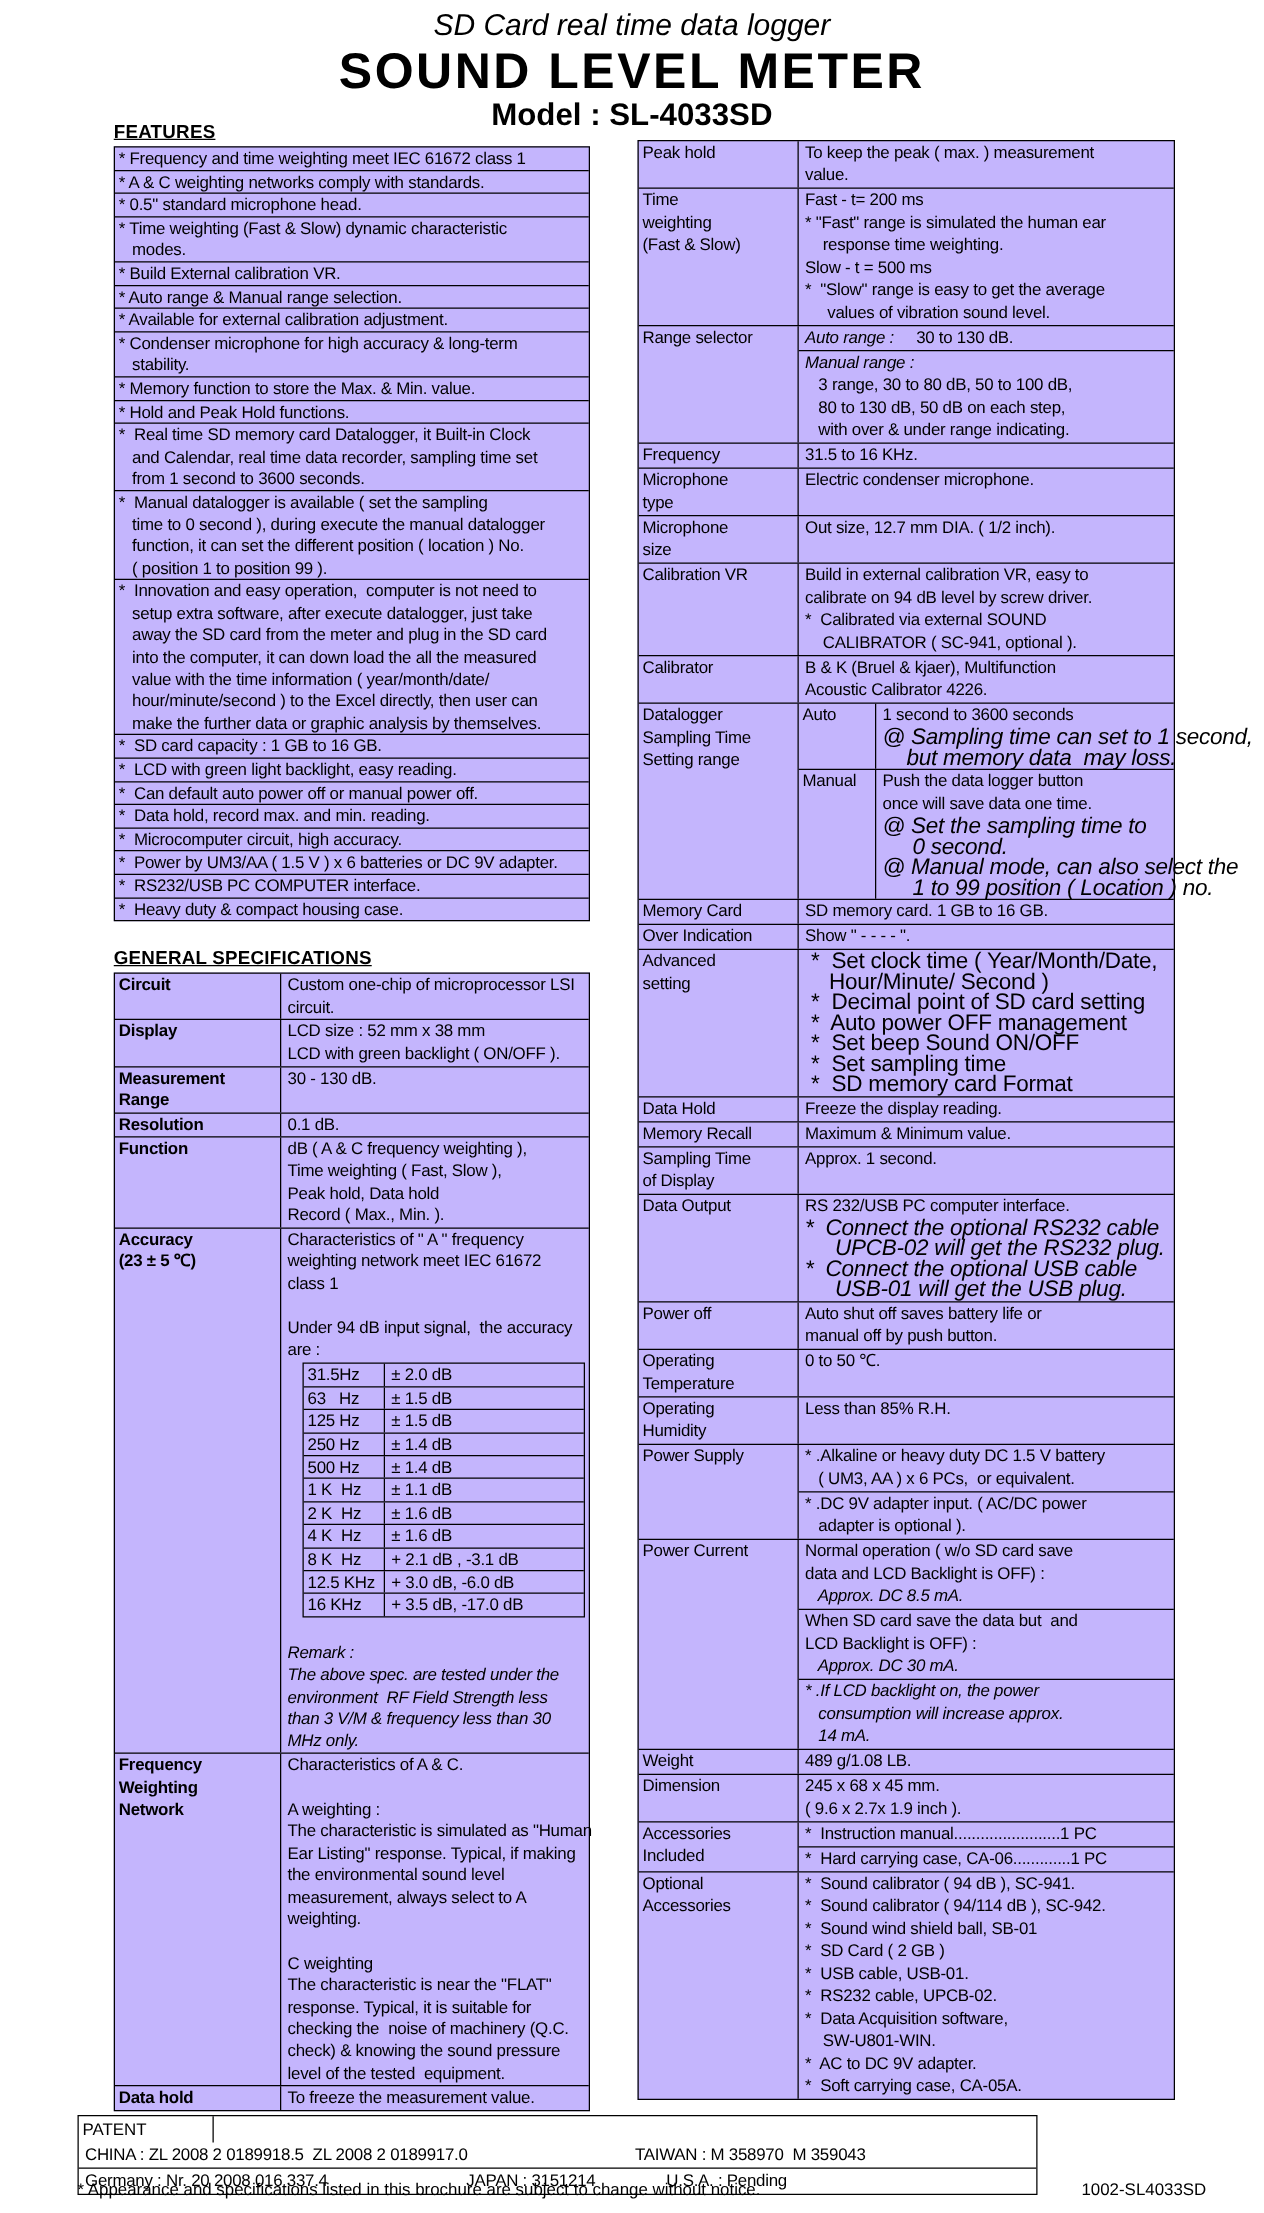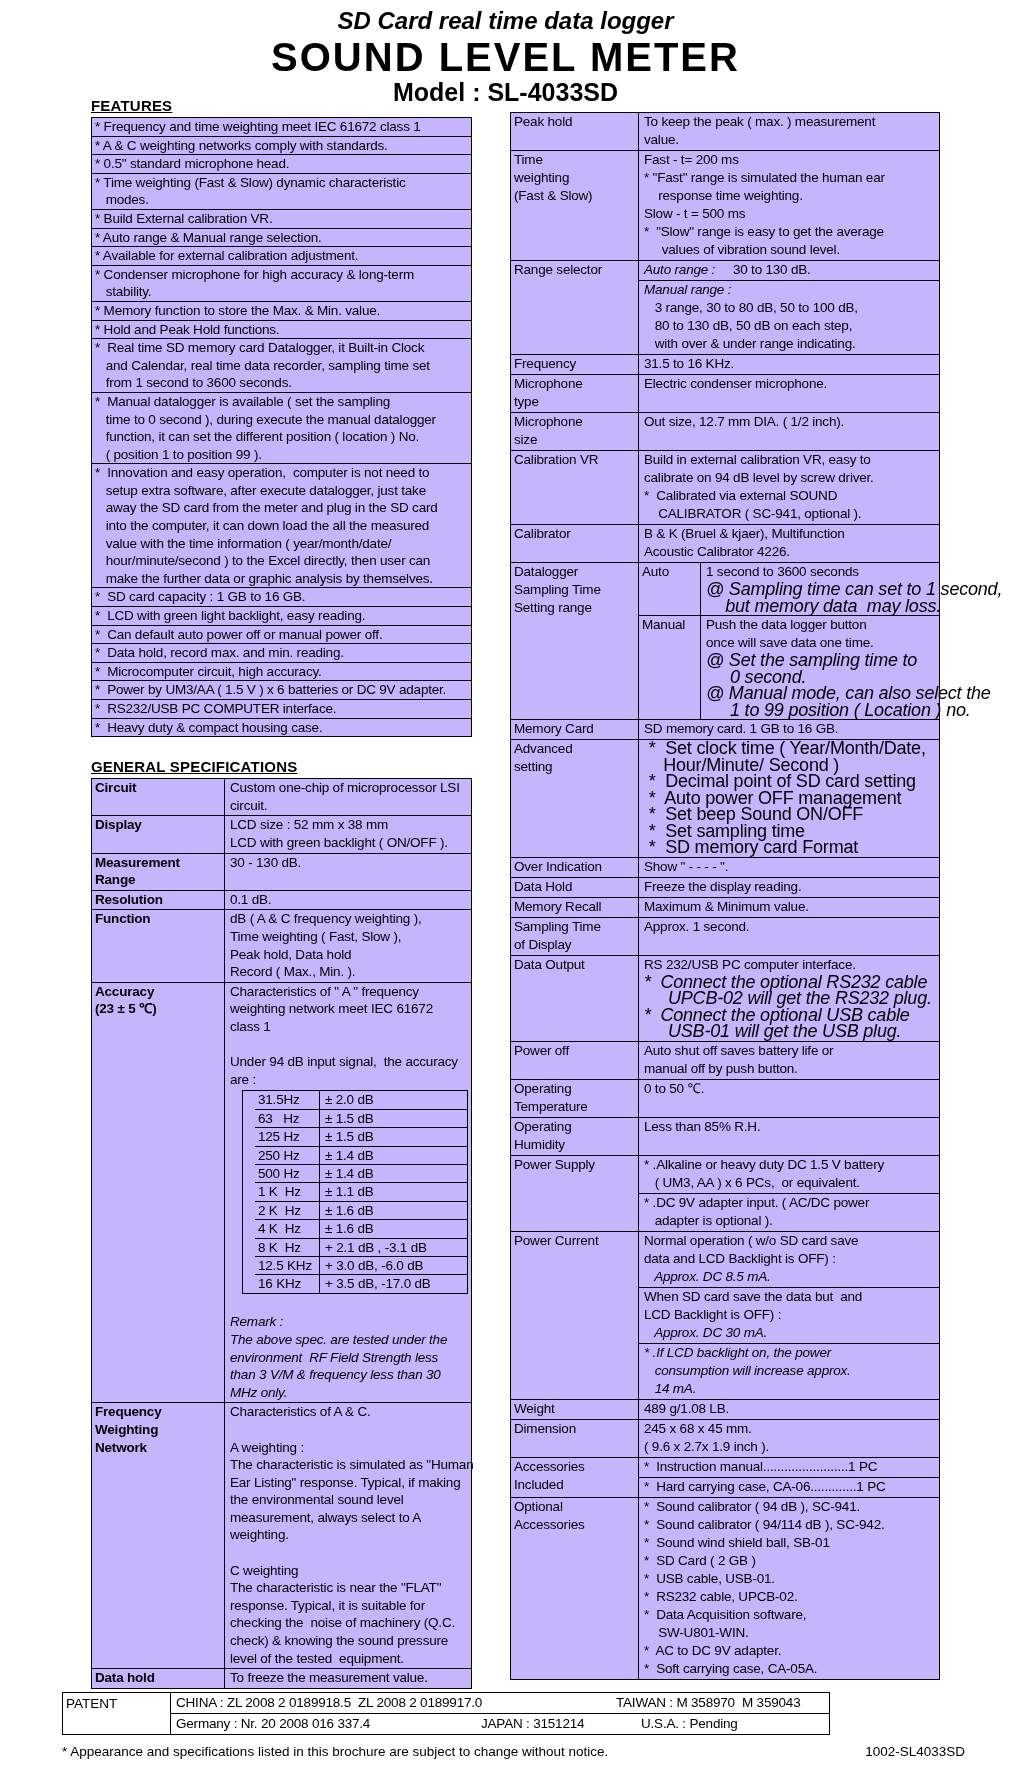--- a/index.html
+++ b/index.html
@@ -5,21 +5,21 @@
   * { margin:0; padding:0; box-sizing:border-box; }
   html,body { background:#fff; }
   body {
     width:1011px; height:1770px; position:relative;
     font-family:"Liberation Sans", sans-serif; color:#000;
   }
   .page { position:absolute; inset:0; background:#fff; }
 
   
   .title-block { position:absolute; top:6px; left:0; width:1011px; text-align:center; }
-  .t1 { font-size:24px; font-weight:700; font-style:italic; line-height:30px; }
+  .t1 { font-size:24px; font-weight:400; font-style:italic; line-height:30px; }
   .t2 { font-size:40px; font-weight:700; line-height:42px; letter-spacing:2px; }
   .t3 { font-size:25px; font-weight:700; line-height:28px; }
 
   .left-col  { position:absolute; left:62px;  top:97px;  width:381px;margin-left:29px; }
   .right-col { position:absolute; left:510px; top:112px; width:430px; }
 
   .sec-heading { font-size:15px; font-weight:700; text-decoration:underline; margin-bottom:3px; letter-spacing:0.2px; }
   #gs-heading { margin-top:21px; }
 
   .tbl { border:1px solid #000; width:100%; background:#c4b5fd; }
@@ -34,41 +34,41 @@
   .frow { padding:0 2px 0 3px; }
   .frow + .frow { border-top:1px solid #000; }
 
   
   .gs-row { display:flex; }
   .gs-row + .gs-row { border-top:1px solid #000; }
   .gs-label { width:133px; flex-shrink:0; border-right:1px solid #000; padding:0 2px 1px 3px;font-weight:bold; }
   .gs-value { flex:1; padding:0 2px 1px 5px; min-width:0; }
 
   
-  .acc-tbl { border:1px solid #000; width:226px; margin:2px 0 2px 12px;padding-left:12px; }
+  .acc-tbl { border:1px solid #000; width:226px; margin:2px 0 2px 12px; }
   .acc-row { display:flex; }
   .acc-row + .acc-row { border-top:1px solid #000; }
   .acc-freq { width:65px; flex-shrink:0; border-right:1px solid #000; padding-left:3px;
               font-size:13.5px; line-height:17.4px; white-space:pre; letter-spacing:-0.2px; }
   .acc-val  { flex:1; padding-left:5px; font-size:13.5px; line-height:17.4px; white-space:pre; letter-spacing:-0.2px; }
 
   
   .rs-row { display:flex; }
   .rs-row + .rs-row { border-top:1px solid #000; }
   .rs-label { width:128px; flex-shrink:0; border-right:1px solid #000; padding:0 2px 1px 3px; }
   .rs-valarea { flex:1; min-width:0; display:flex; flex-direction:column; }
   .rs-cell { padding:0 2px 1px 5px; flex:1; }
   .rs-cell + .rs-cell { border-top:1px solid #000; }
   .rs-sub { display:flex; flex:1; }
   .rs-sub + .rs-sub { border-top:1px solid #000; }
   .rs-key { width:62px; flex-shrink:0; border-right:1px solid #000; padding:0 2px 0 3px; }
   .rs-val { flex:1; padding:0 2px 1px 5px; min-width:0; }
 
   
-  .patent { position:absolute; left:62px; top:1692px; width:768px; border:1px solid #000; display:flex; }
+  .patent { position:absolute; left:62px; top:1692px; width:768px; border:1px solid #000; display:flex;flex-direction:column; }
   .patent-label { width:108px; flex-shrink:0; border-right:1px solid #000; padding:1px 0 0 3px;
                   font-size:13.5px; line-height:20px; }
   .patent-value { flex:1; min-width:0; }
   .p-line { display:flex; white-space:pre; font-size:13.5px; line-height:20px; padding-left:5px; letter-spacing:-0.2px; }
   .p-line + .p-line { border-top:1px solid #000; }
   .p-c10 { width:440px; flex-shrink:0; }
   .p-c20 { width:305px; flex-shrink:0; }
   .p-c21 { width:160px; flex-shrink:0; }
 
   
@@ -455,42 +455,42 @@
             <div class="ln"><span>Memory Card</span></div>
           </div>
           <div class="rs-valarea">
             <div class="rs-cell">
               <div class="ln"><span>SD memory card. 1 GB to 16 GB.</span></div>
             </div>
           </div>
         </div>
         <div class="rs-row">
           <div class="rs-label">
+            <div class="ln"><span>Over Indication</span></div>
+          </div>
+          <div class="rs-valarea">
+            <div class="rs-cell">
+              <div class="ln"><span>Show " - - - - ".</span></div>
+            </div>
+          </div>
+        </div>
+        <div class="rs-row">
+          <div class="rs-label">
             <div class="ln"><span>Advanced</span></div>
             <div class="ln"><span>setting</span></div>
           </div>
           <div class="rs-valarea">
             <div class="rs-cell">
               <div class="ln smln"><span> *  Set clock time ( Year/Month/Date,</span></div>
               <div class="ln smln"><span>    Hour/Minute/ Second )</span></div>
               <div class="ln smln"><span> *  Decimal point of SD card setting</span></div>
               <div class="ln smln"><span> *  Auto power OFF management</span></div>
               <div class="ln smln"><span> *  Set beep Sound ON/OFF</span></div>
               <div class="ln smln"><span> *  Set sampling time</span></div>
               <div class="ln smln"><span> *  SD memory card Format</span></div>
-            </div>
-          </div>
-        </div>
-        <div class="rs-row">
-          <div class="rs-label">
-            <div class="ln"><span>Over Indication</span></div>
-          </div>
-          <div class="rs-valarea">
-            <div class="rs-cell">
-              <div class="ln"><span>Show " - - - - ".</span></div>
             </div>
           </div>
         </div>
         <div class="rs-row">
           <div class="rs-label">
             <div class="ln"><span>Data Hold</span></div>
           </div>
           <div class="rs-valarea">
             <div class="rs-cell">
               <div class="ln"><span>Freeze the display reading.</span></div>

